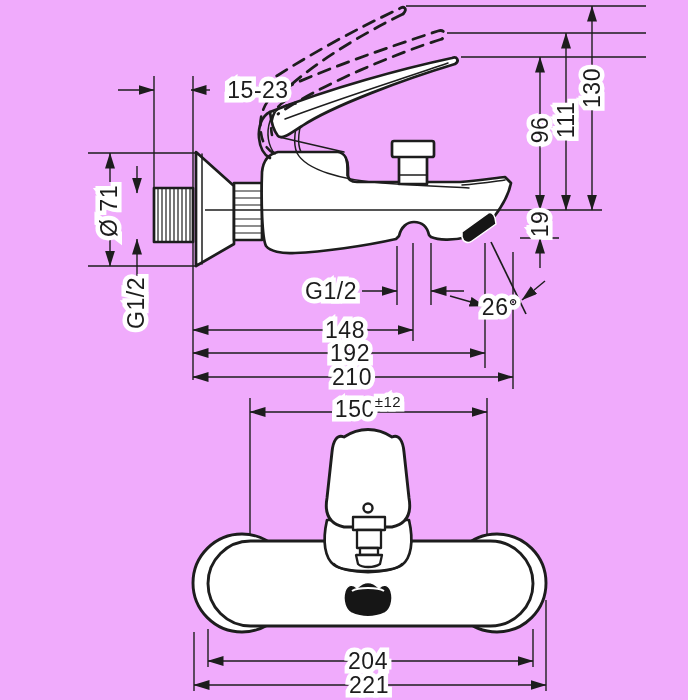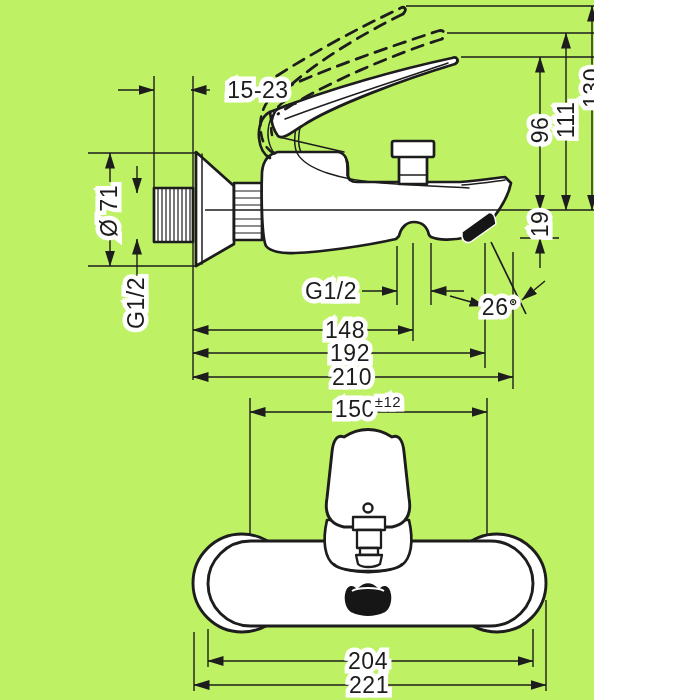--- a/index.html
+++ b/index.html
@@ -1,16 +1,16 @@
 <!DOCTYPE html>
 <html><head>
 <meta charset="utf-8">
 <style>
   html,body{margin:0;padding:0;background:#ffffff;}
-  .stage{position:relative;width:594px;height:700px;background:#bef264;overflow:hidden;text-decoration:underline;}
+  .stage{position:relative;width:688px;height:700px;background:#f0abfc;overflow:hidden;text-decoration:underline;}
   svg{display:block;}
   .outline{fill:#ffffff;stroke:#1d1d1d;stroke-width:2.7;stroke-linejoin:round;stroke-linecap:round;}
   .outline-n{fill:none;stroke:#1d1d1d;stroke-width:2.7;stroke-linejoin:round;stroke-linecap:round;}
   .thin{fill:none;stroke:#1d1d1d;stroke-width:1.5;stroke-linecap:round;}
   .hatch{fill:none;stroke:#1d1d1d;stroke-width:1.2;}
   .dimline{fill:none;stroke:#1d1d1d;stroke-width:1.4;stroke-linecap:butt;}
   .dashed{fill:none;stroke:#1d1d1d;stroke-width:2.8;stroke-linecap:round;stroke-dasharray:12 8;}
   .dashed2{fill:none;stroke:#1d1d1d;stroke-width:2.6;stroke-linecap:round;stroke-dasharray:9 7;}
   .dim{font-family:"Liberation Sans",sans-serif;font-size:23px;fill:#1c1c1c;
        stroke:#ffffff;stroke-width:9px;paint-order:stroke;letter-spacing:.5px;}

